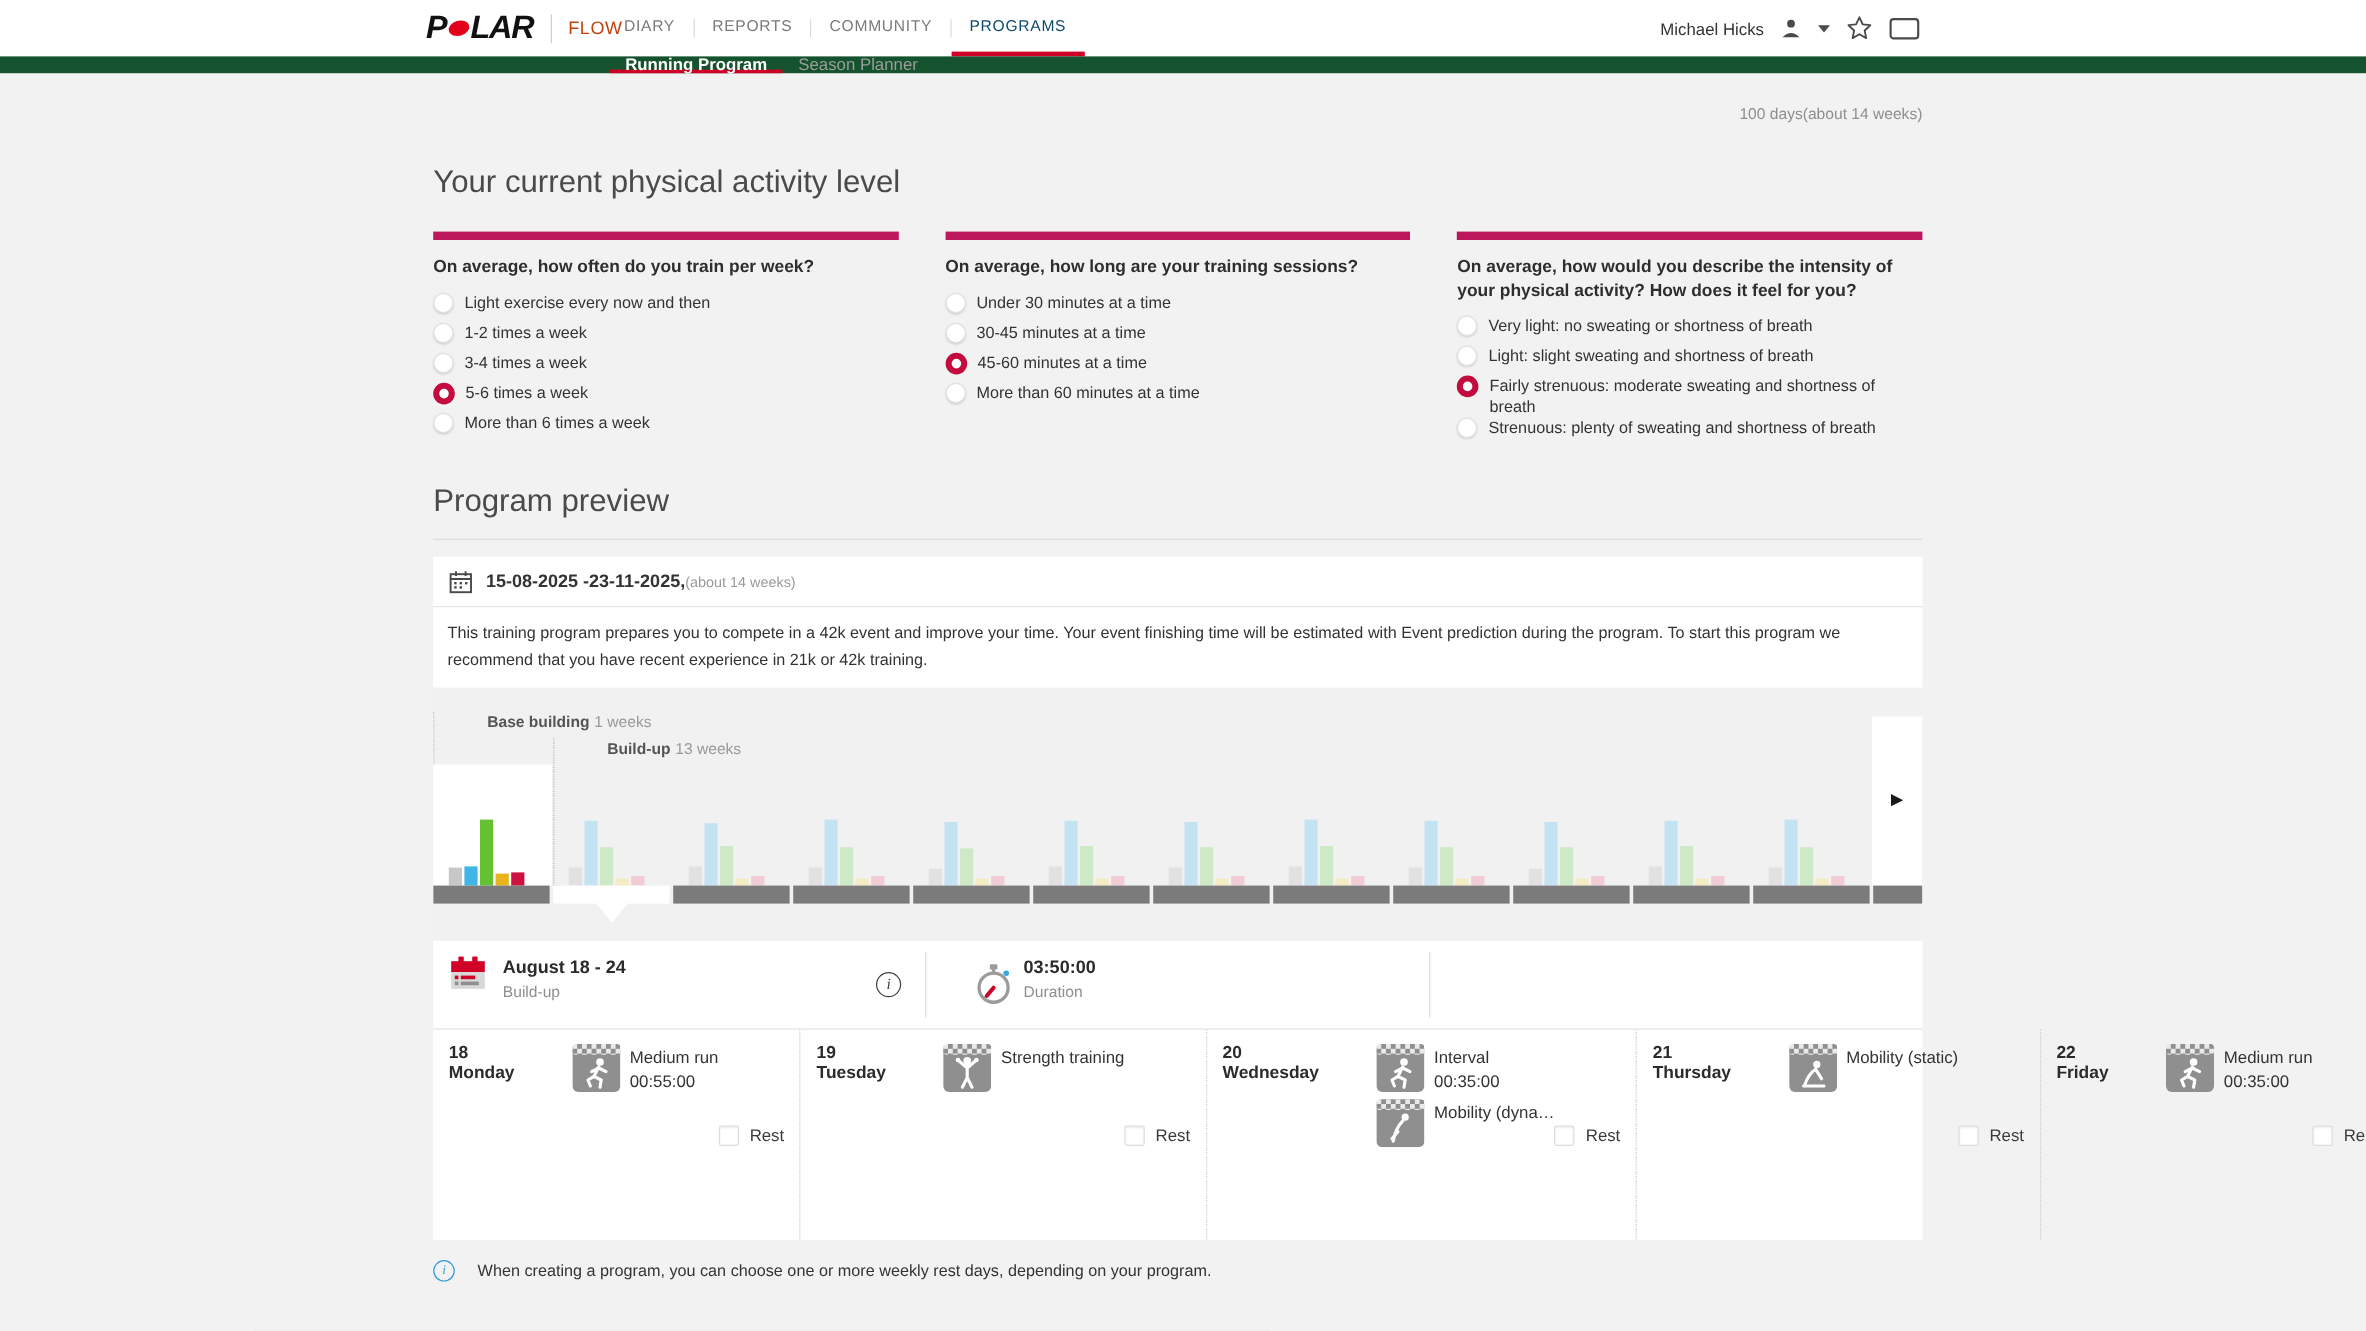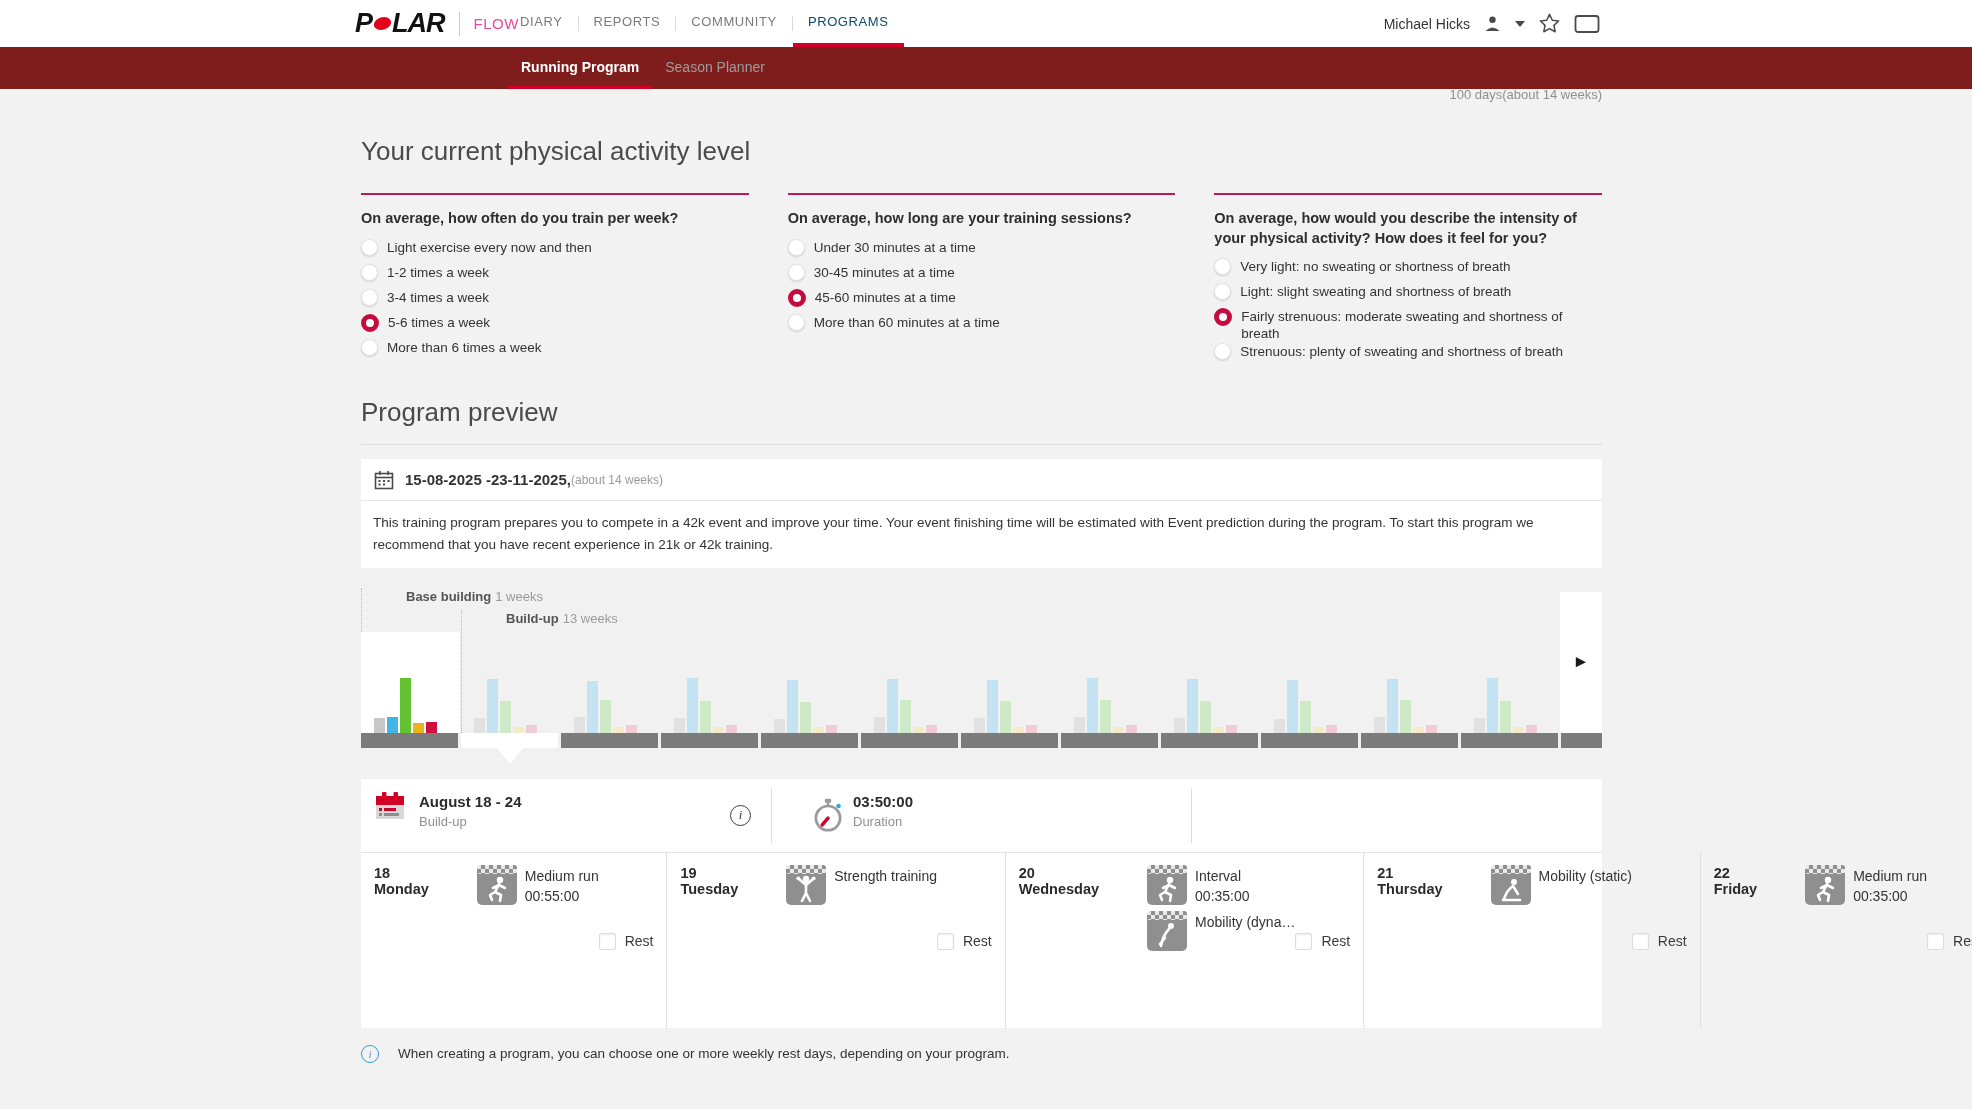--- a/index.html
+++ b/index.html
@@ -6,43 +6,43 @@
   html,body { background:#e9e9e9; }
   body { font-family:"Liberation Sans", sans-serif; }
   .page { position:relative; width:1972px; height:1109px; background:#f2f2f2; overflow:hidden; }
 
   
   .topbar { position:absolute; top:0; left:0; width:100%; height:47px; background:#fff; }
   .logo-group { position:absolute; left:355px; top:0; height:47px; display:flex; align-items:center; gap:14px; }
   .polar-logo { display:flex; align-items:center; font-weight:bold; font-style:italic; font-size:27px; letter-spacing:-1px; color:#111; }
   .logo-dot { display:inline-block; width:17px; height:13px; background:#e3001b; border-radius:50%; transform:skewX(-14deg); margin:0 1px 0 2px; }
   .logo-sep { width:1px; height:24px; background:#ccc; }
-  .flow-label { font-size:15px; color:#ec4899; letter-spacing:.5px; }
+  .flow-label { font-size:15px; color:#c2410c; letter-spacing:.5px; }
   .main-nav { position:absolute; left:505px; top:0; height:47px; display:flex; align-items:stretch; }
   .nav-item { display:flex; align-items:center; padding:0 15px; font-size:13px; color:#7a7a7a; letter-spacing:.6px; text-decoration:none; cursor:pointer; border-bottom:4px solid transparent; }
   .nav-item.active { color:#0c4a6e; border-bottom-color:#d10027; font-weight:normal; }
   .nav-sep { width:1px; height:15px; background:#d9d9d9; align-self:center; }
   .user-area { position:absolute; right:372px; top:0; height:47px; display:flex; align-items:center; gap:13px; }
   .user-name { font-size:14px; color:#333; }
   .icon-btn { display:flex; align-items:center; cursor:pointer; }
   .caret { width:0; height:0; border-left:5px solid transparent; border-right:5px solid transparent; border-top:6px solid #4a4a4a; }
 
   
-  .subnav { position:absolute; top:47px; left:0; width:100%; height:42px; background:#7f1d1d; display:flex; padding-left:508px; }
+  .subnav { position:absolute; top:47px; left:0; width:100%; height:14px; background:#14532d; display:flex; padding-left:508px; }
   .subtab { display:flex; align-items:center; padding:0 13px; font-size:14px; color:#9d9d9d; cursor:pointer; border-bottom:3px solid transparent; }
   .subtab.active { color:#fff; font-weight:bold; border-bottom-color:#d10027; }
 
   
   .container { position:absolute; top:77px; left:361px; width:1241px; }
   .days-summary { margin-top:10px; text-align:right; font-size:13px; color:#8f8f8f; }
   h2.section-title { margin-top:34px; font-size:26px; font-weight:normal; color:#4a4a4a; }
 
   
   .questions { display:flex; gap:39px; margin-top:26px; }
-  .q-col { flex:1; border-top:2px solid #be185d; padding-top:14px; }
+  .q-col { flex:1; border-top:7px solid #be185d; padding-top:14px; }
   .q-title { font-size:14.5px; font-weight:bold; color:#2e2e2e; line-height:1.35; margin-bottom:9px; }
   .opt-row { display:flex; align-items:flex-start; min-height:25px; cursor:pointer; }
   .radio { flex:0 0 auto; width:17px; height:17px; margin-top:1px; border-radius:50%; background:#fff; border:1px solid #e2e2e2; box-shadow:0 1px 2px rgba(0,0,0,.15); }
   .radio.sel { width:18px; height:18px; border:5.5px solid #c30b3e; box-shadow:none; }
   .opt-label { font-size:13.5px; color:#333; margin-left:9px; line-height:17px; padding-top:1px; }
 
   
   h2.preview-title { margin-top:30px; }
   .full-divider { border:none; border-top:1px solid #ddd; margin-top:16px; }
   .card { margin-top:14px; background:#fff; }

